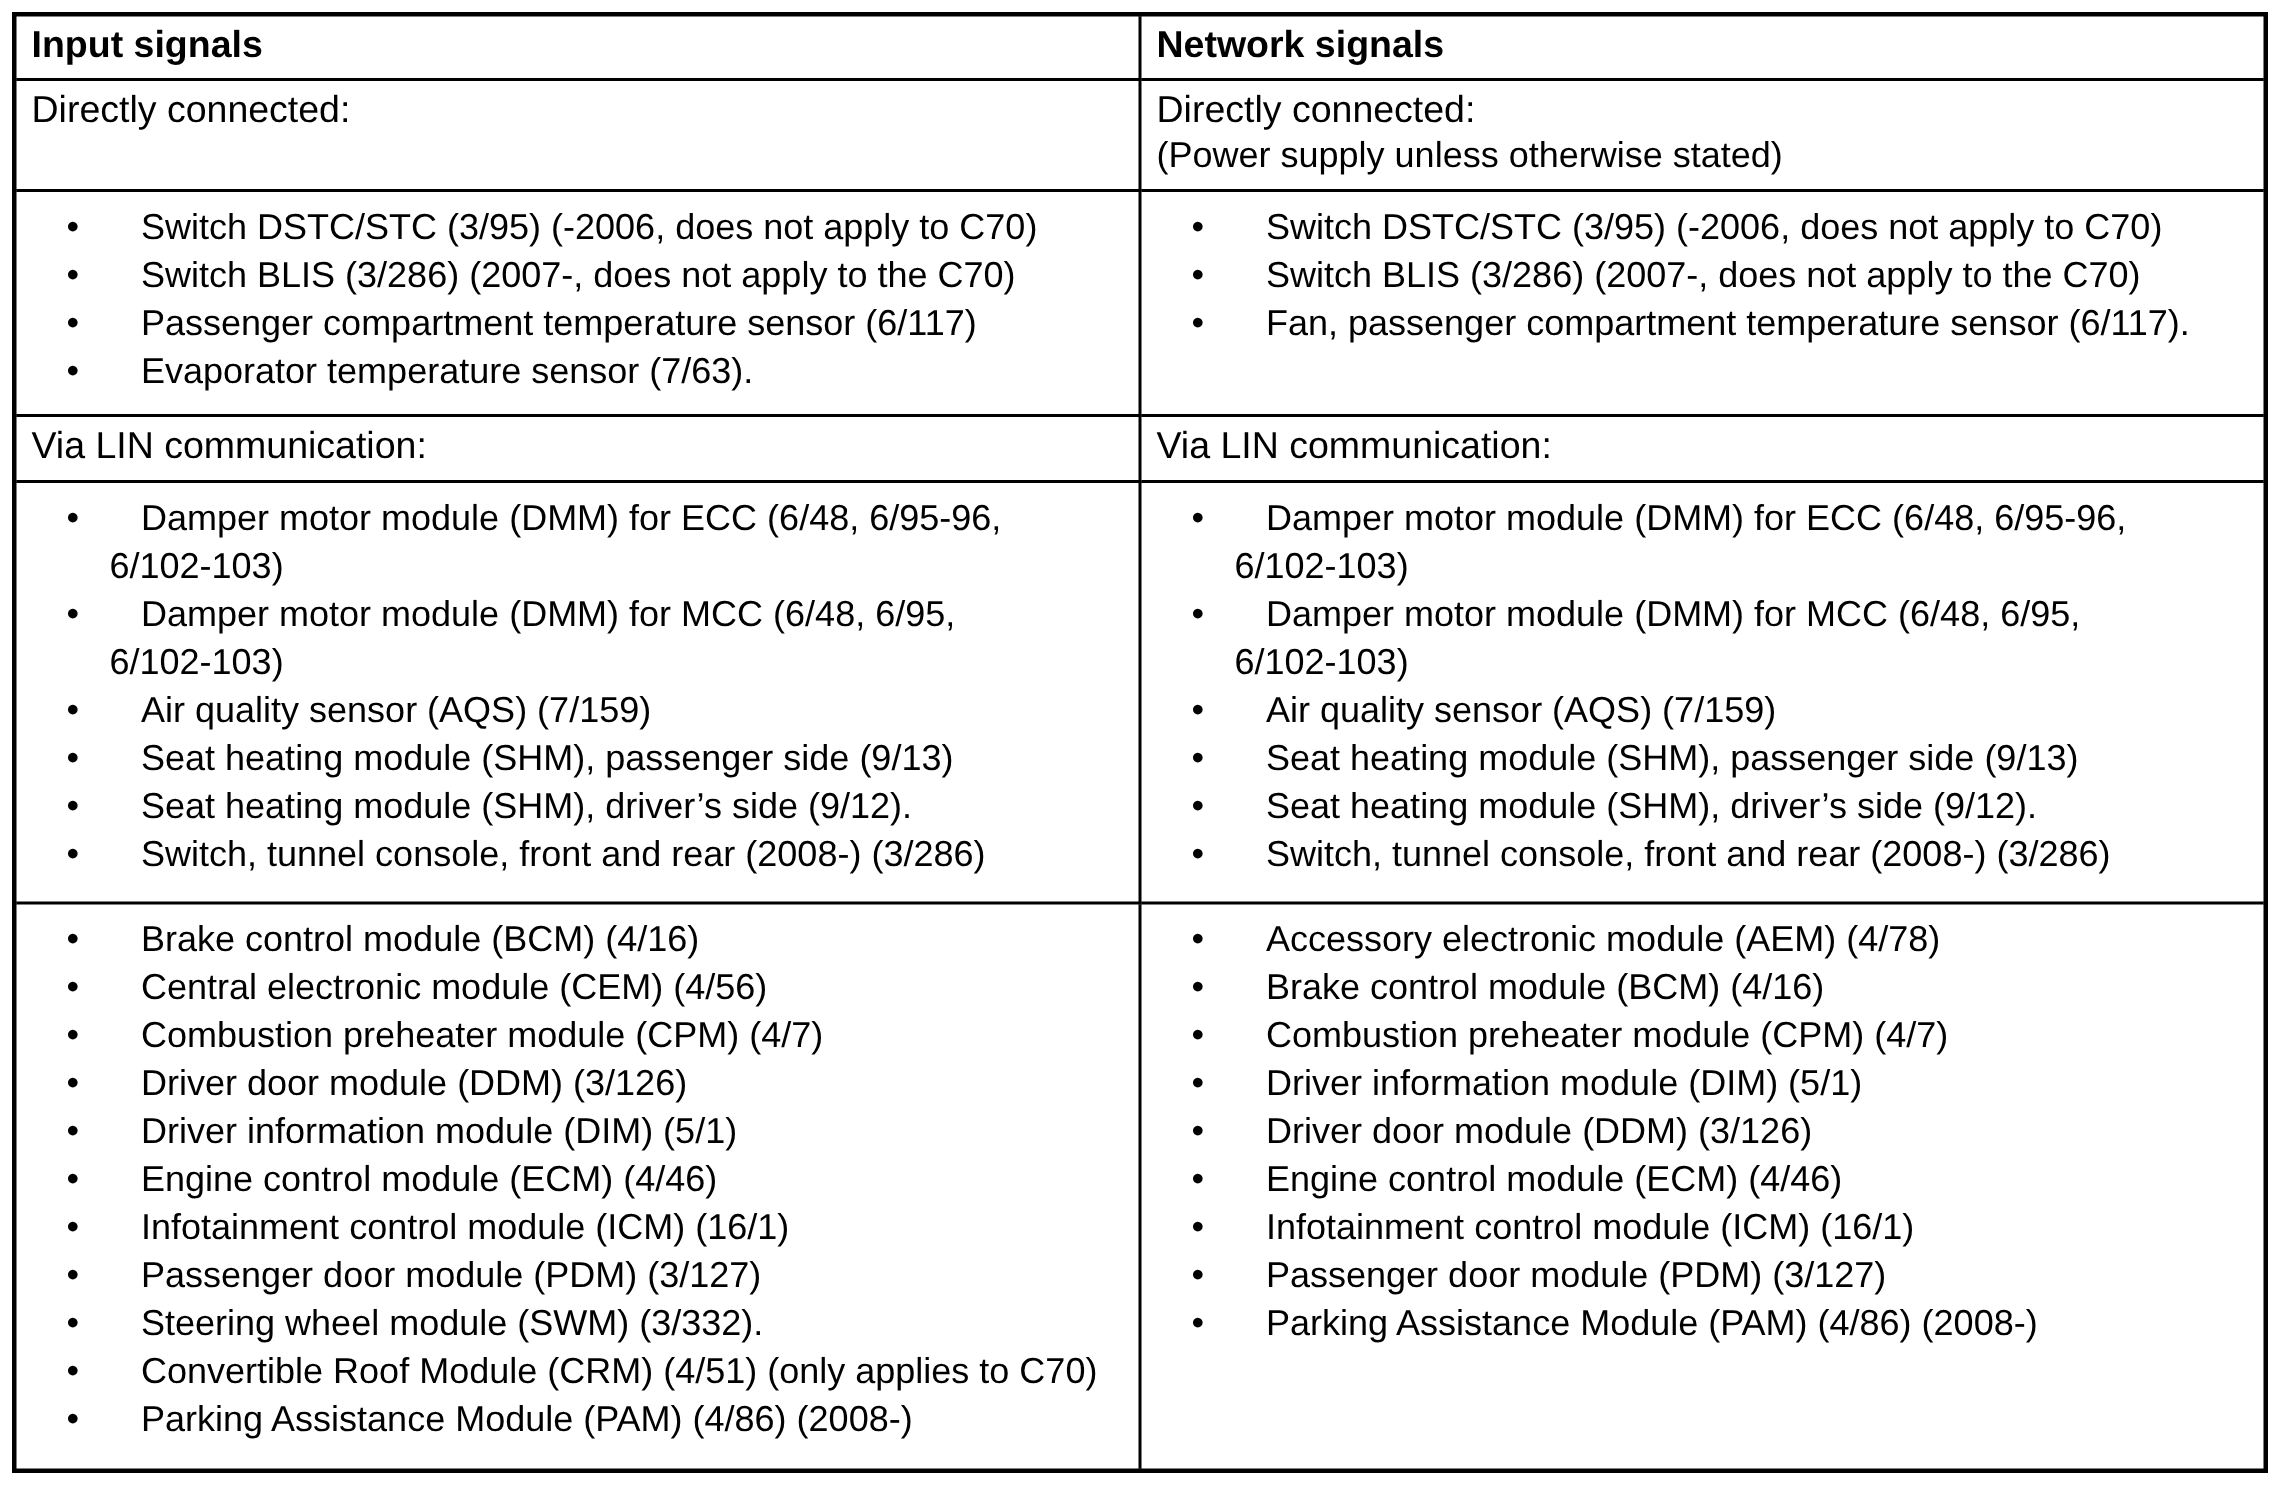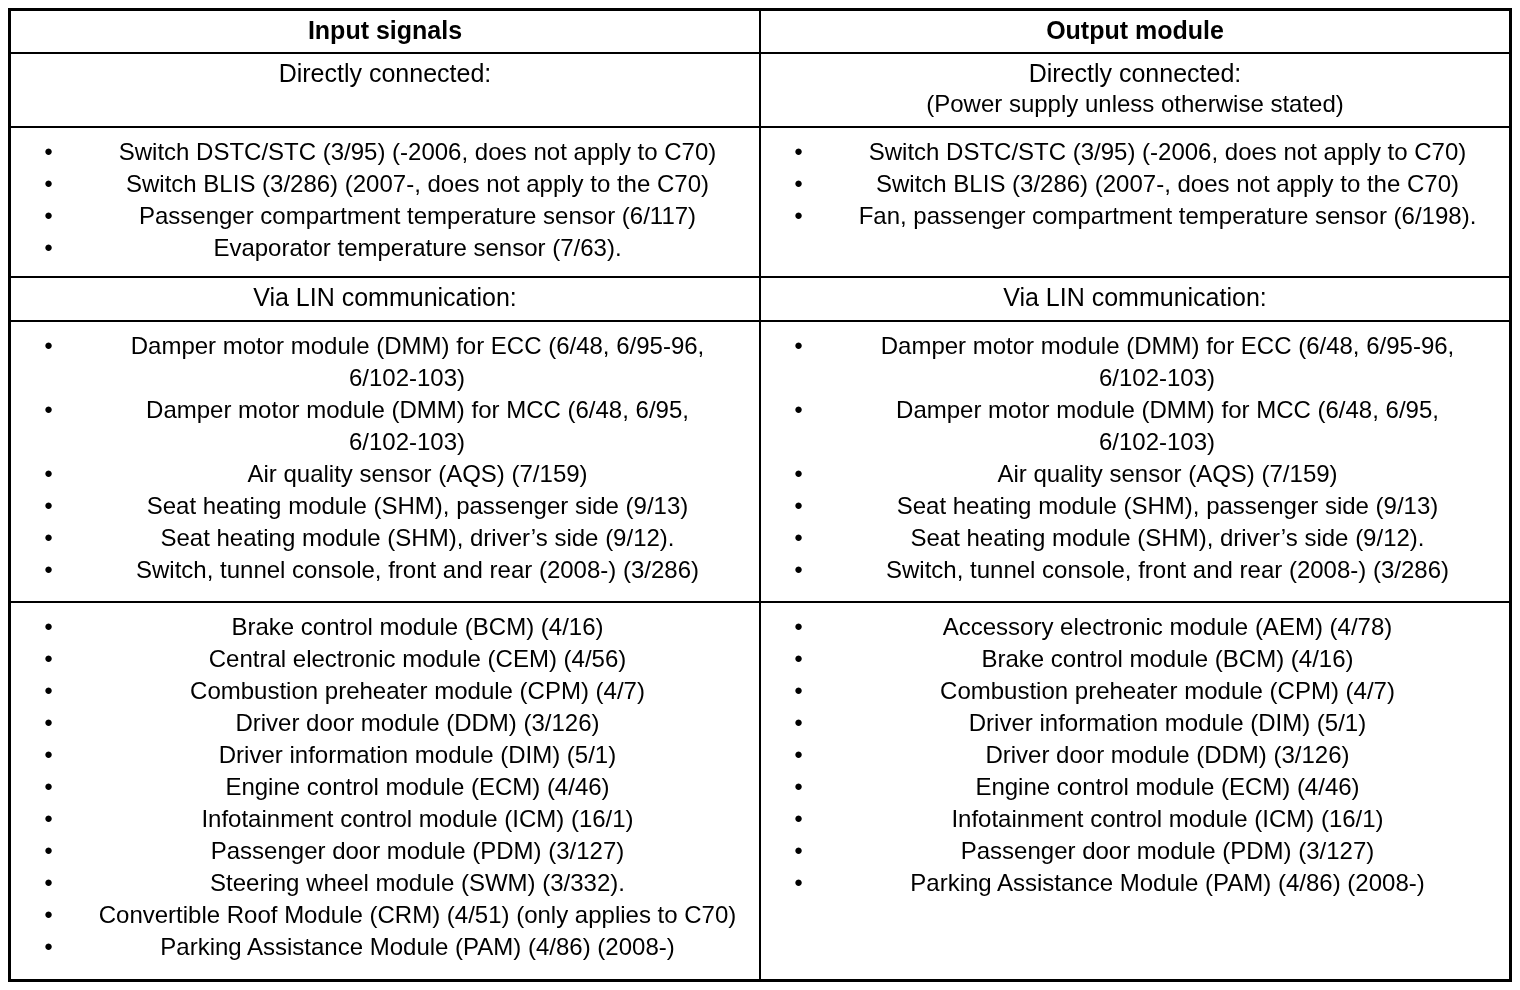--- a/index.html
+++ b/index.html
@@ -18,21 +18,21 @@
   table.signals {
     width: 100%;
     height: 100%;
     border-collapse: collapse;
     table-layout: fixed;
     border: 3px solid #000000;
   }
   th, td {
     border: 2px solid #000000;
     vertical-align: top;
-    text-align: center;
+    text-align: left;
     overflow: hidden;
   }
   th.col-header {
     font-size: 25px;
     font-weight: bold;
     padding: 5px 10px 6px 10px;
   }
   td.section-cell {
     padding: 4px 10px 6px 10px;
   }
@@ -79,21 +79,21 @@
 <div class="page">
   <table class="signals">
     <colgroup>
       <col style="width:50%">
       <col style="width:50%">
     </colgroup>
 
     <tbody>
         <tr>
       <th class="col-header">Input signals</th>
-      <th class="col-header">Output module</th>
+      <th class="col-header">Network signals</th>
     </tr>
 
     <tr>
       <td class="section-cell">
         <div class="section-title">Directly connected:</div>
 
       </td>
       <td class="section-cell">
         <div class="section-title">Directly connected:</div>
         <div class="section-note">(Power supply unless otherwise stated)</div>
@@ -106,21 +106,21 @@
               <li><span class="bullet">●</span><span class="item-text">Switch DSTC/STC (3/95) (-2006, does not apply to C70)</span></li>
               <li><span class="bullet">●</span><span class="item-text">Switch BLIS (3/286) (2007-, does not apply to the C70)</span></li>
               <li><span class="bullet">●</span><span class="item-text">Passenger compartment temperature sensor (6/117)</span></li>
               <li><span class="bullet">●</span><span class="item-text">Evaporator temperature sensor (7/63).</span></li>
             </ul>
       </td>
       <td class="list-cell">
         <ul class="signal-list">
               <li><span class="bullet">●</span><span class="item-text">Switch DSTC/STC (3/95) (-2006, does not apply to C70)</span></li>
               <li><span class="bullet">●</span><span class="item-text">Switch BLIS (3/286) (2007-, does not apply to the C70)</span></li>
-              <li><span class="bullet">●</span><span class="item-text">Fan, passenger compartment temperature sensor (6/198).</span></li>
+              <li><span class="bullet">●</span><span class="item-text">Fan, passenger compartment temperature sensor (6/117).</span></li>
             </ul>
       </td>
     </tr>
 
     <tr>
       <td class="section-cell">
         <div class="section-title">Via LIN communication:</div>
       </td>
       <td class="section-cell">
         <div class="section-title">Via LIN communication:</div>

